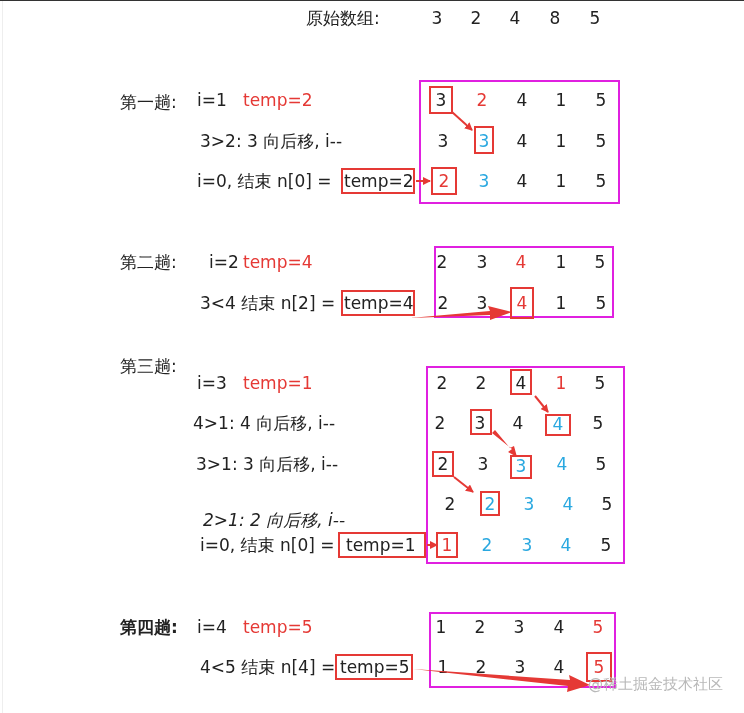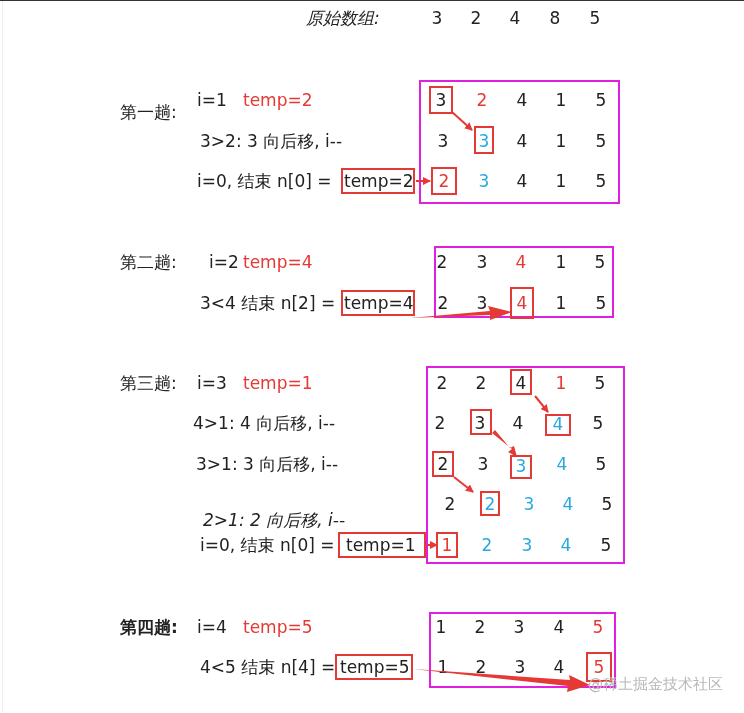--- a/index.html
+++ b/index.html
@@ -20,28 +20,28 @@
   .num { position:absolute; font-size:17px; width:20px; text-align:center; line-height:20px; }
   svg.arrows { position:absolute; left:0; top:0; width:744px; height:713px; pointer-events:none; }
   .wm { position:absolute; font-size:15px; color:#b8b8b8; white-space:nowrap; }
 </style>
 </head>
 <body>
 
 <div class="topline"></div>
 <div class="leftline"></div>
 
-<div class="t" style="left:306px;top:8px;font-style:italic;">原始数组:</div>
+<div class="t" style="left:306px;top:8px;">原始数组:</div>
 <div class="num" style="left:427px;top:8px;">3</div>
 <div class="num" style="left:466px;top:8px;">2</div>
 <div class="num" style="left:505px;top:8px;">4</div>
 <div class="num" style="left:545px;top:8px;">8</div>
 <div class="num" style="left:585px;top:8px;">5</div>
 
-<div class="t" style="left:120px;top:102px;">第一趟:</div>
+<div class="t" style="left:120px;top:92px;">第一趟:</div>
 <div class="t" style="left:197px;top:90px;">i=1</div>
 <div class="t red" style="left:243px;top:90px;">temp=2</div>
 <div class="t" style="left:200px;top:131px;">3&gt;2:  3 向后移, i--</div>
 <div class="t" style="left:197px;top:171px;">i=0, 结束  n[0] =</div>
 <div class="rbox" style="left:341px;top:168px;width:74px;height:26px;"></div>
 <div class="t" style="left:344px;top:171px;">temp=2</div>
 
 <div class="magbox" style="left:419px;top:80px;width:201px;height:124px;"></div>
 
 <div class="rbox" style="left:429px;top:86px;width:24px;height:28px;"></div>
@@ -78,21 +78,21 @@
 <div class="num red" style="left:511px;top:252px;">4</div>
 <div class="num" style="left:551px;top:252px;">1</div>
 <div class="num" style="left:590px;top:252px;">5</div>
 <div class="num" style="left:433px;top:293px;">2</div>
 <div class="num" style="left:472px;top:293px;">3</div>
 <div class="rbox" style="left:510px;top:287px;width:24px;height:32px;"></div>
 <div class="num red" style="left:512px;top:293px;">4</div>
 <div class="num" style="left:551px;top:293px;">1</div>
 <div class="num" style="left:591px;top:293px;">5</div>
 
-<div class="t" style="left:120px;top:373px;">第三趟:</div>
+<div class="t" style="left:120px;top:356px;">第三趟:</div>
 <div class="t" style="left:197px;top:373px;">i=3</div>
 <div class="t red" style="left:243px;top:373px;">temp=1</div>
 <div class="t" style="left:193px;top:413px;">4&gt;1:   4 向后移, i--</div>
 <div class="t" style="left:196px;top:454px;">3&gt;1:   3 向后移, i--</div>
 <div class="t" style="left:203px;top:510px;font-style:italic;">2&gt;1:   2 向后移, i--</div>
 <div class="t" style="left:200px;top:535px;">i=0, 结束  n[0] =</div>
 <div class="rbox" style="left:338px;top:532px;width:88px;height:26px;"></div>
 <div class="t" style="left:346px;top:535px;">temp=1</div>
 
 <div class="magbox" style="left:426px;top:366px;width:199px;height:198px;"></div>

